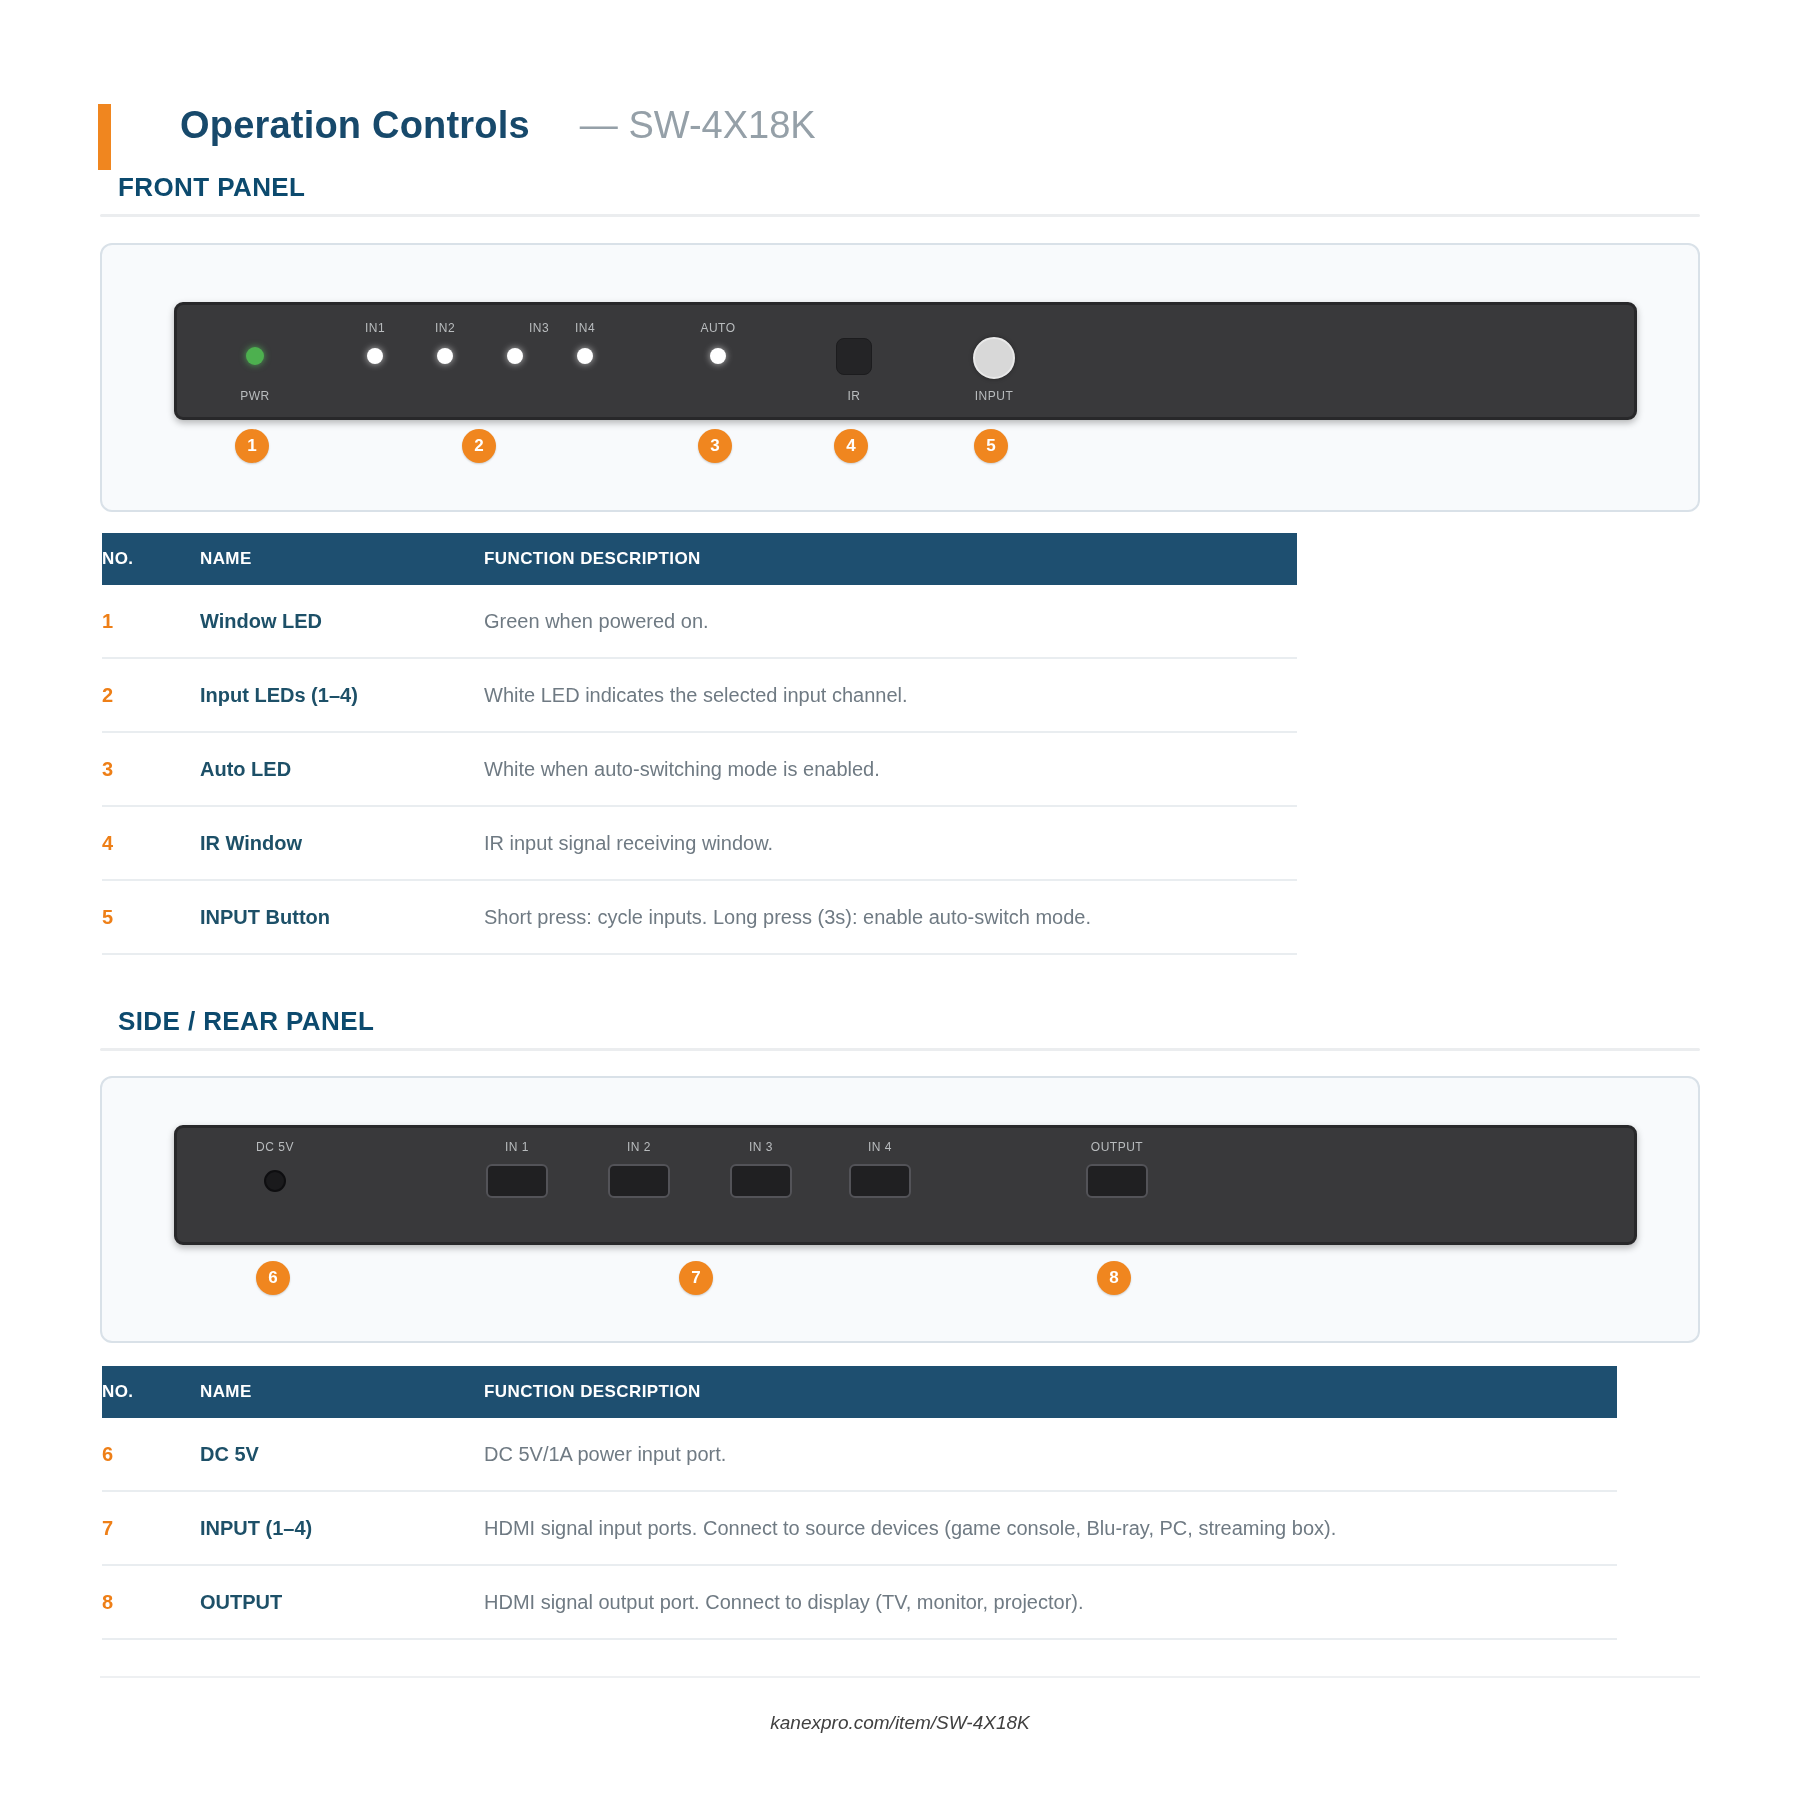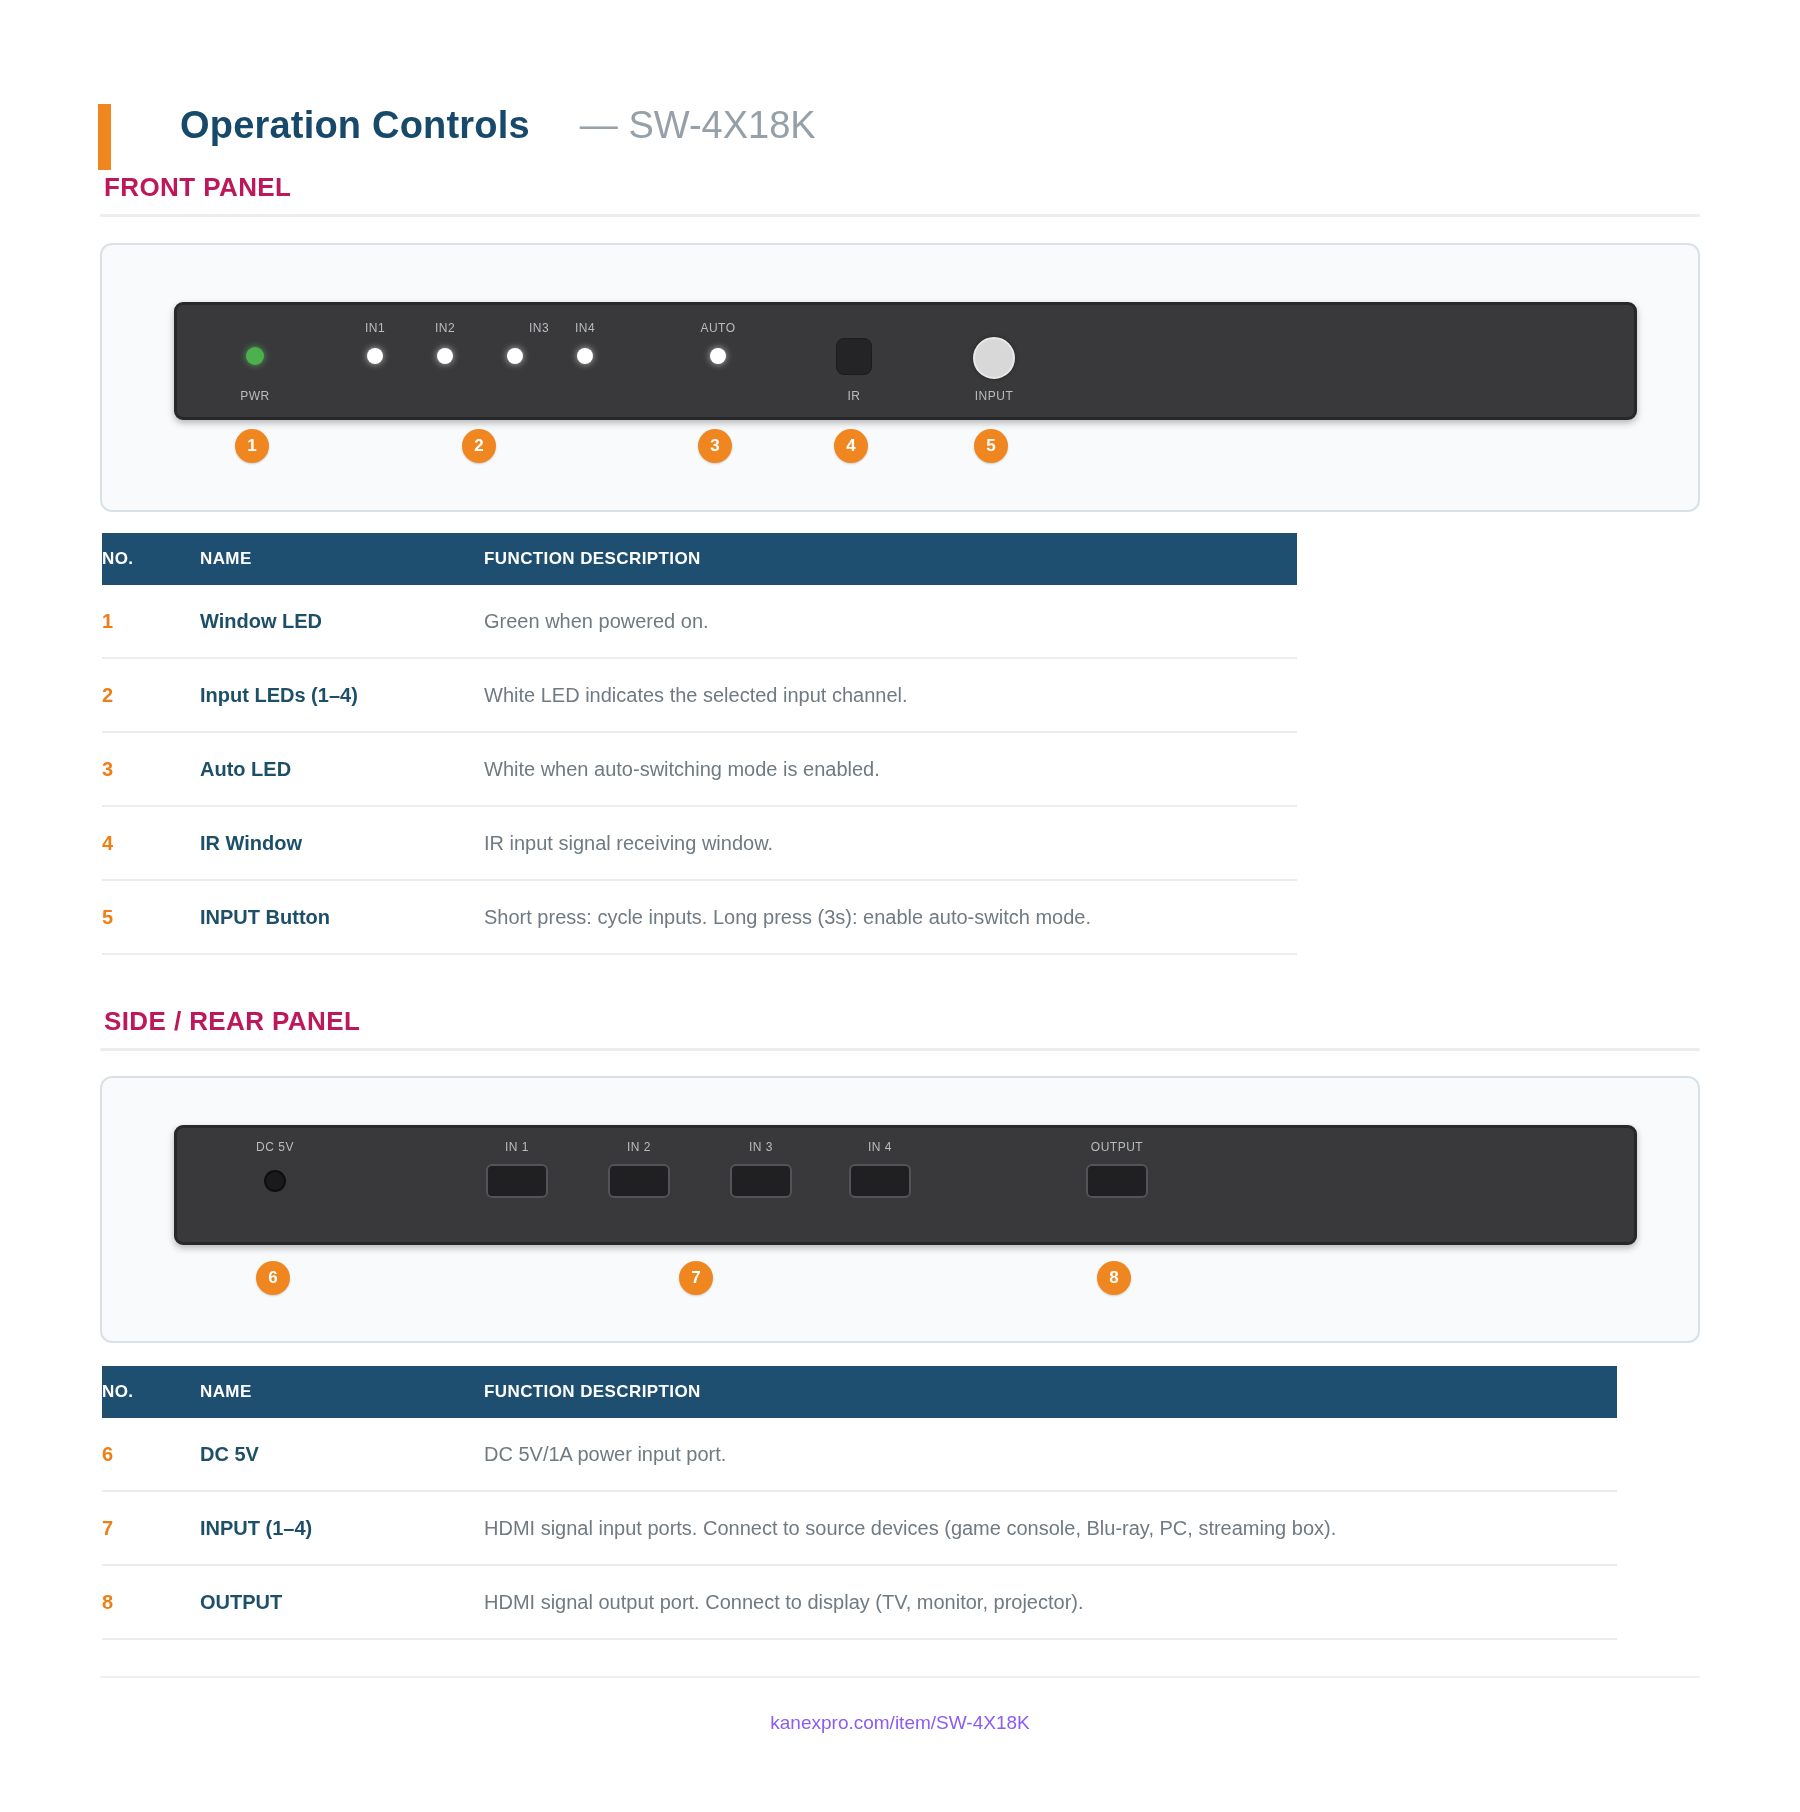--- a/index.html
+++ b/index.html
@@ -7,21 +7,21 @@
     width:1800px;height:1812px;position:relative;background:#ffffff;
     font-family:"Liberation Sans","DejaVu Sans",sans-serif;
     -webkit-font-smoothing:antialiased;overflow:hidden;
   }
   
   .title-block{position:absolute;left:98px;top:104px;height:66px;display:flex;gap:38px;}
   .accent-bar{width:13px;height:66px;background:#f0861f;margin-right:31px;}
   .page-title{font-size:38px;font-weight:bold;color:#17496b;letter-spacing:.2px;}
   .page-subtitle{font-size:38px;font-weight:400;color:#95a0a8;margin-left:12px;}
   
-  .section-heading{position:absolute;left:104px;font-size:26px;font-weight:bold;color:#be185d;letter-spacing:.4px;}
+  .section-heading{position:absolute;left:118px;font-size:26px;font-weight:bold;color:#0c4a6e;letter-spacing:.4px;}
   .section-rule{position:absolute;left:100px;width:1600px;height:3px;background:#ebedef;border-radius:2px;}
   
   .device-card{position:absolute;left:100px;width:1600px;background:#f8fafc;border:2px solid #d9e1e8;border-radius:12px;box-sizing:border-box;}
   .device-panel{position:absolute;left:72px;width:1463px;background:#39393b;border:3px solid #28282a;border-radius:9px;box-sizing:border-box;box-shadow:0 3px 7px rgba(0,0,0,.28);}
   .panel-label{position:absolute;transform:translateX(-50%);font-size:12px;color:#b9bcbe;letter-spacing:.5px;white-space:nowrap;}
   .led{position:absolute;width:16px;height:16px;border-radius:50%;transform:translate(-50%,-50%);}
   .led-white{background:#ffffff;box-shadow:0 0 7px rgba(255,255,255,.65);}
   .led-green{width:18px;height:18px;background:#4db04f;box-shadow:0 0 7px rgba(90,210,100,.7);}
   .ir-window{position:absolute;width:36px;height:37px;background:#242426;border:1px solid #1c1c1e;border-radius:8px;transform:translateX(-50%);box-sizing:border-box;}
   .input-button{position:absolute;width:42px;height:42px;border-radius:50%;background:#d8d8d8;border:2px solid #e9e9e9;transform:translateX(-50%);box-sizing:border-box;box-shadow:0 0 4px rgba(0,0,0,.35);}
@@ -37,21 +37,21 @@
   .spec-table td{font-size:20px;height:72px;padding:0;border-bottom:2px solid #e9edf0;vertical-align:middle;}
   .col-no{width:98px;}
   .col-name{width:284px;}
   .pad{padding-left:18px;box-sizing:border-box;}
   .cell-no{color:#ee7f17;font-weight:bold;font-size:19px;}
   .cell-name{color:#1d5068;font-weight:bold;}
   .cell-desc{color:#6f7a83;}
   
   .final-rule{position:absolute;left:100px;top:1676px;width:1600px;height:2px;background:#eef0f2;}
   .page-footer{position:absolute;left:0;top:1712px;width:1800px;text-align:center;font-size:19px;color:#a9afb5;}
-  .page-footer a{color:#8b5cf6;text-decoration:none;}
+  .page-footer a{color:#404040;text-decoration:none;font-style:italic;}
 </style>
 </head>
 <body>
 
 <div class="title-block">
   <div class="accent-bar"></div>
   <span class="page-title">Operation Controls</span>
   <span class="page-subtitle">— SW-4X18K</span>
 </div>
 

